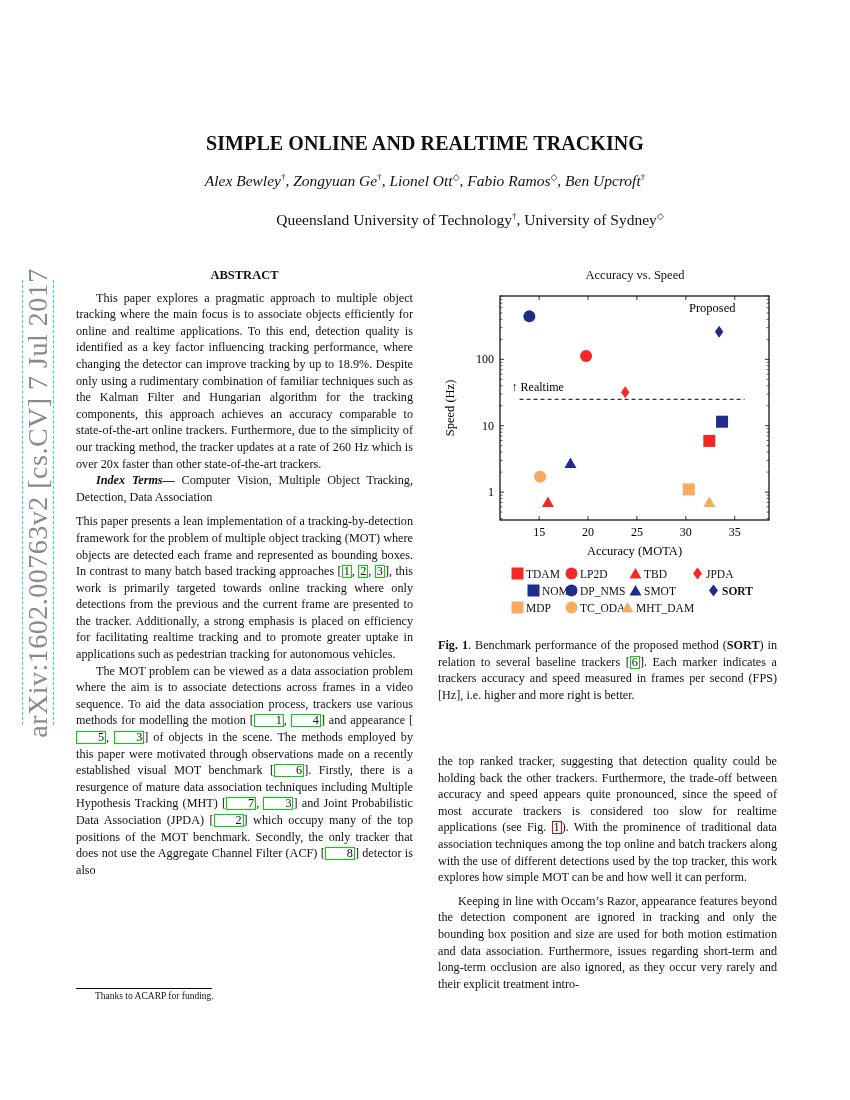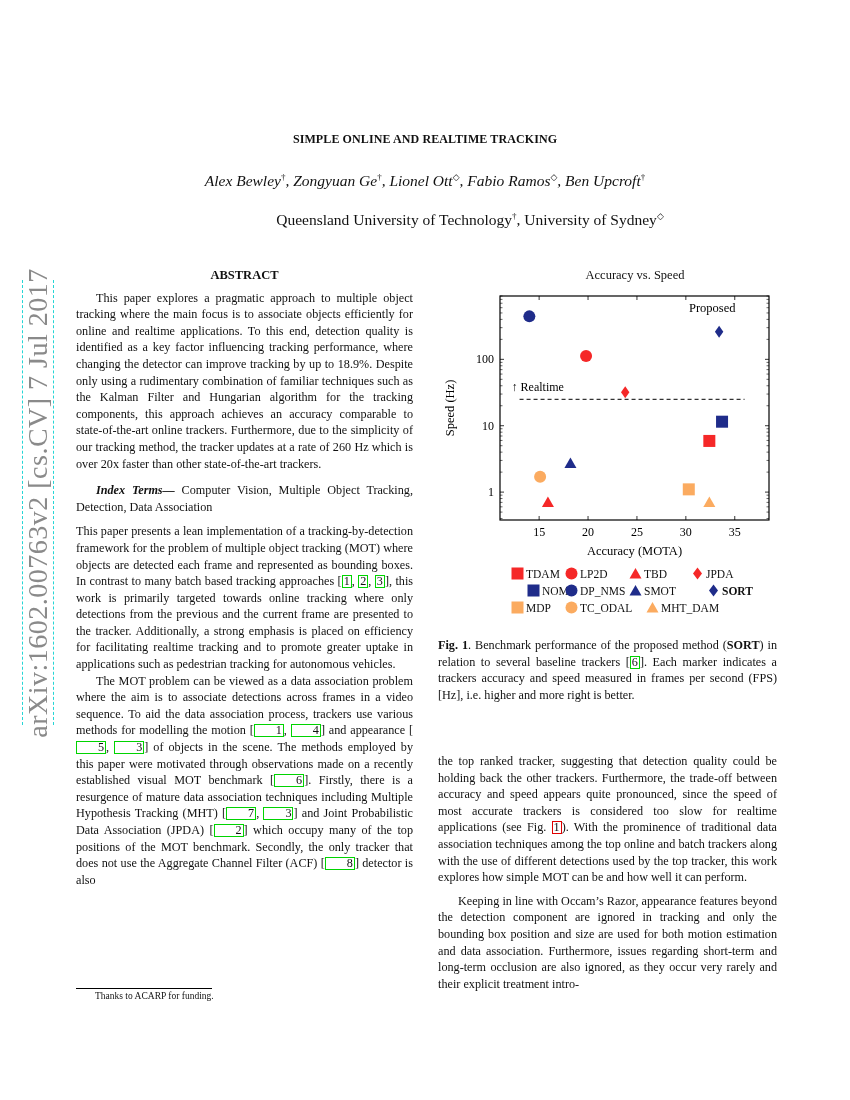--- a/index.html
+++ b/index.html
@@ -1,19 +1,19 @@
 <!DOCTYPE html>
 <html><head>
 <meta charset="utf-8">
 <style>
   html, body { margin:0; padding:0; background:#fff; }
   body { width:850px; height:1100px; position:relative; overflow:hidden;
          font-family:"Liberation Serif", "DejaVu Serif", serif; color:#111; }
   .title { position:absolute; top:132px; left:0; width:850px; text-align:center;
-           font-weight:bold; font-size:12px; letter-spacing:0.1px; }
+           font-weight:bold; font-size:20px; letter-spacing:0.1px; }
   .authors { position:absolute; top:172px; left:0; width:850px; text-align:center;
              font-style:italic; font-size:15.5px; }
   .affil { position:absolute; top:211px; left:0; width:850px; text-align:center; font-size:15.5px;margin-left:45px; }
   sup { font-size:9px; font-style:normal; }
   .arxiv { position:absolute; left:22px; top:280px; width:30px; height:445px;
            border:1.5px dashed #25d5d5; border-top:none; border-bottom:none; }
   .arxiv span { position:absolute; left:50%; top:50%; white-space:nowrap;
                 transform:translate(-50%,-50%) rotate(-90deg);
                 font-size:28px; color:#8a8a8a; letter-spacing:0.5px; }
   .col { position:absolute; font-size:12.2px; line-height:16.6px; text-align:justify; }
@@ -53,21 +53,21 @@
   <span>University of Sydney</span><sup>◇</sup>
 </div>
 
 <div class="arxiv">
   <span>arXiv:1602.00763v2  [cs.CV]  7 Jul 2017</span>
 </div>
 
 <div class="col col-left" style="top:267px;">
   <h3 class="h-section">ABSTRACT</h3>
   <p class="indent" style="margin-top:6px;">This paper explores a pragmatic approach to multiple object tracking where the main focus is to associate objects efficiently for online and realtime applications. To this end, detection quality is identified as a key factor influencing tracking performance, where changing the detector can improve tracking by up to 18.9%.  Despite only using a rudimentary combination of familiar techniques such as the Kalman Filter and Hungarian algorithm for the tracking components, this approach achieves an accuracy comparable to state-of-the-art online trackers.  Furthermore, due to the simplicity of our tracking method, the tracker updates at a rate of 260 Hz which is over 20x faster than other state-of-the-art trackers.</p>
-  <p class="indent" style="margin-top:10px;"><b><i>Index Terms—</i></b><span> Computer Vision, Multiple Object Tracking, Detection, Data Association</span></p>
+  <p class="indent" style=""><b><i>Index Terms—</i></b><span> Computer Vision, Multiple Object Tracking, Detection, Data Association</span></p>
 
   <p style="margin-top:8px;"><span>This paper presents a lean implementation of a tracking-by-detection framework for the problem of multiple object tracking (MOT) where objects are detected each frame and represented as bounding boxes.  In contrast to many batch based tracking approaches [</span><span class="cite">1</span>, <span class="cite">2</span>, <span class="cite">3</span><span>], this work is primarily targeted towards online tracking where only detections from the previous and the current frame are presented to the tracker.  Additionally, a strong emphasis is placed on efficiency for facilitating realtime tracking and to promote greater uptake in applications such as pedestrian tracking for autonomous vehicles.</span></p>
   <p class="indent" style="margin-top:0;"><span>The MOT problem can be viewed as a data association problem where the aim is to associate detections across frames in a video sequence. To aid the data association process, trackers use various methods for modelling the motion [</span><span class="cite">1</span>, <span class="cite">4</span><span>] and appearance [</span><span class="cite">5</span>, <span class="cite">3</span><span>] of objects in the scene.  The methods employed by this paper were motivated through observations made on a recently established visual MOT benchmark [</span><span class="cite">6</span><span>].  Firstly, there is a resurgence of mature data association techniques including Multiple Hypothesis Tracking (MHT) [</span><span class="cite">7</span>, <span class="cite">3</span><span>] and Joint Probabilistic Data Association (JPDA) [</span><span class="cite">2</span><span>] which occupy many of the top positions of the MOT benchmark.  Secondly, the only tracker that does not use the Aggregate Channel Filter (ACF) [</span><span class="cite">8</span><span>] detector is also</span></p>
 </div>
 
 <div class="footnote-rule"></div>
 <div class="footnote">Thanks to ACARP for funding.</div>
 
 <div class="chart-title">Accuracy vs. Speed</div>
 <svg id="chart" width="345" height="280">
@@ -233,21 +233,21 @@
           <rect x="0.5" y="0.5" width="12" height="12" fill="#fbab60"></rect>
         </svg>
         <span>MDP</span>
       </div>
       <div class="legend-item" style="left: 54px;">
         <svg width="13" height="13">
           <circle cx="6.5" cy="6.5" r="6" fill="#fbab60"></circle>
         </svg>
         <span>TC_ODAL</span>
       </div>
-      <div class="legend-item" style="left: 135px; justify-content: space-between;">
+      <div class="legend-item" style="left: 110px; justify-content: space-between;">
         <svg width="13" height="13">
           <polygon points="6.5,1 0.5,11.5 12.5,11.5" fill="#fbab60"></polygon>
         </svg>
         <span>MHT_DAM</span>
       </div>
     </div>
   </div>
 
 <div class="caption">
   <b>Fig. 1</b><span>.    Benchmark performance of the proposed method (</span><b>SORT</b><span>) in relation to several baseline trackers [</span><span class="cite">6</span><span>].  Each marker indicates a trackers accuracy and speed measured in frames per second (FPS) [Hz], i.e.  higher and more right is better.</span>

